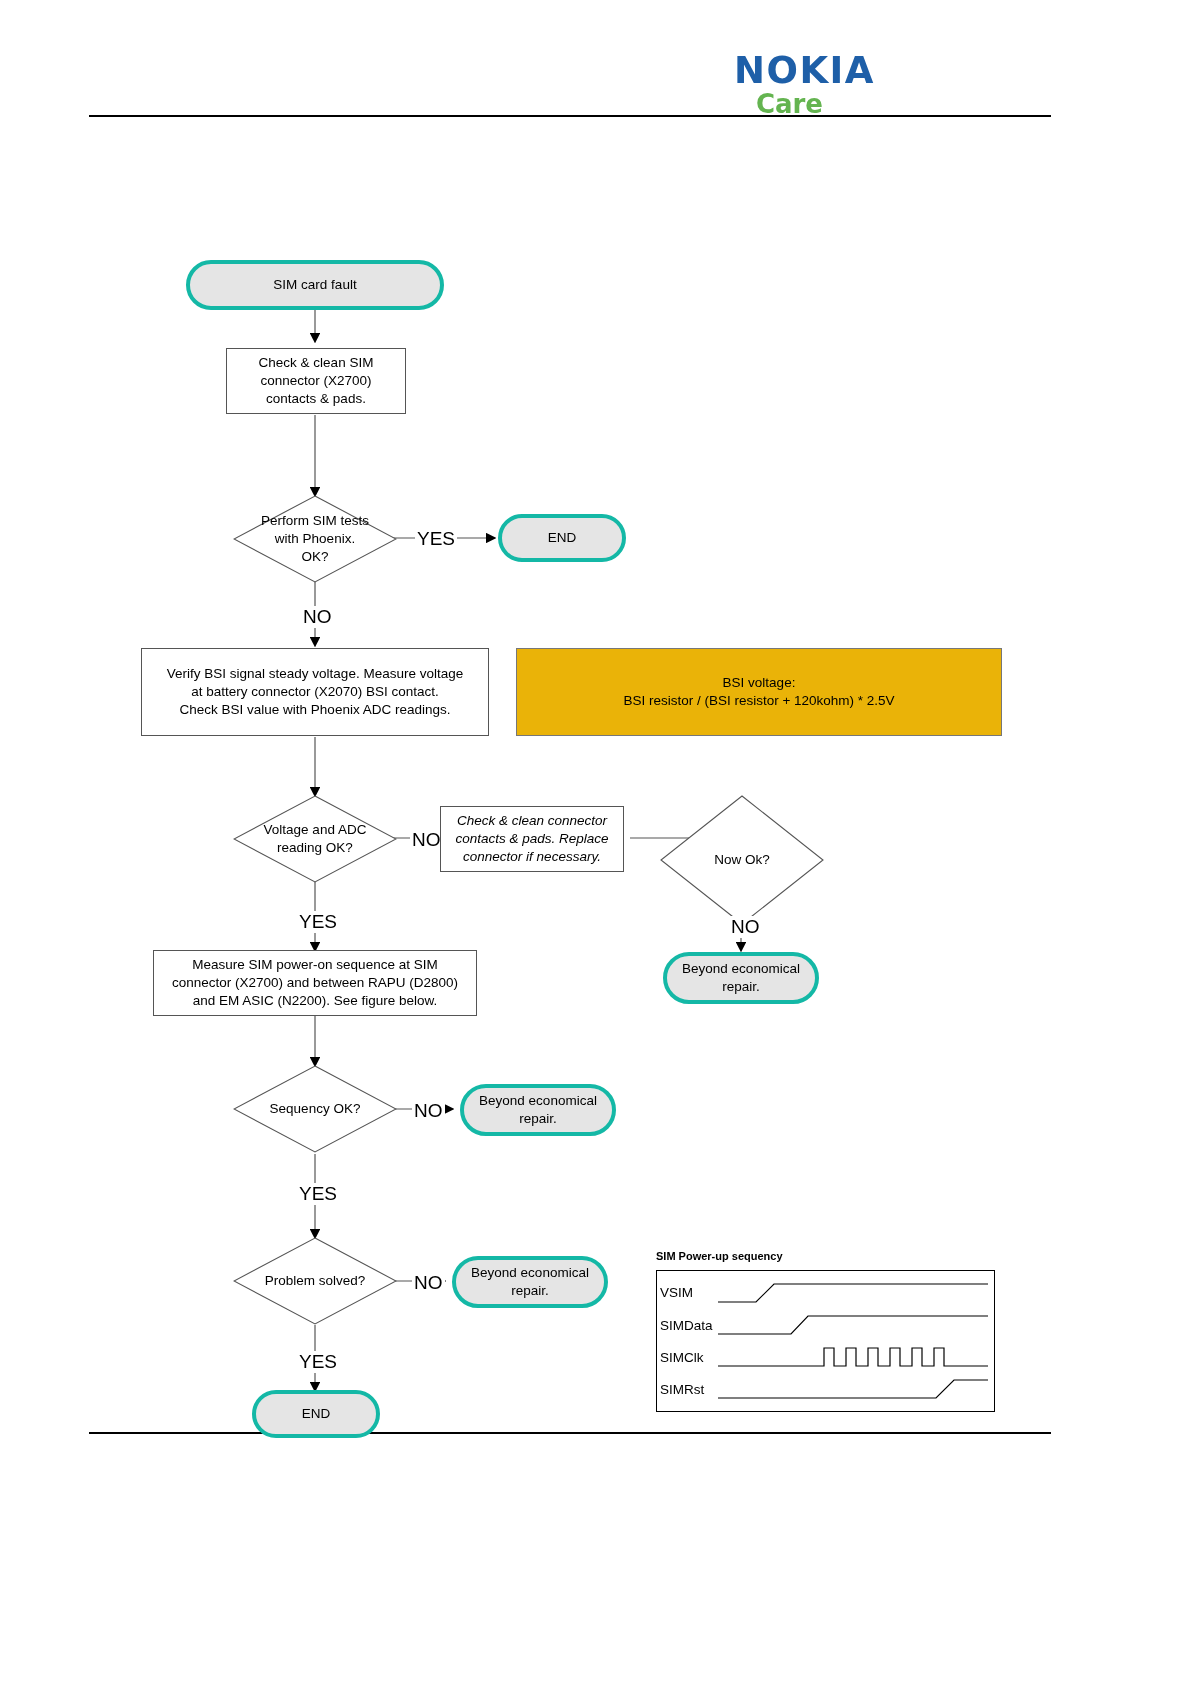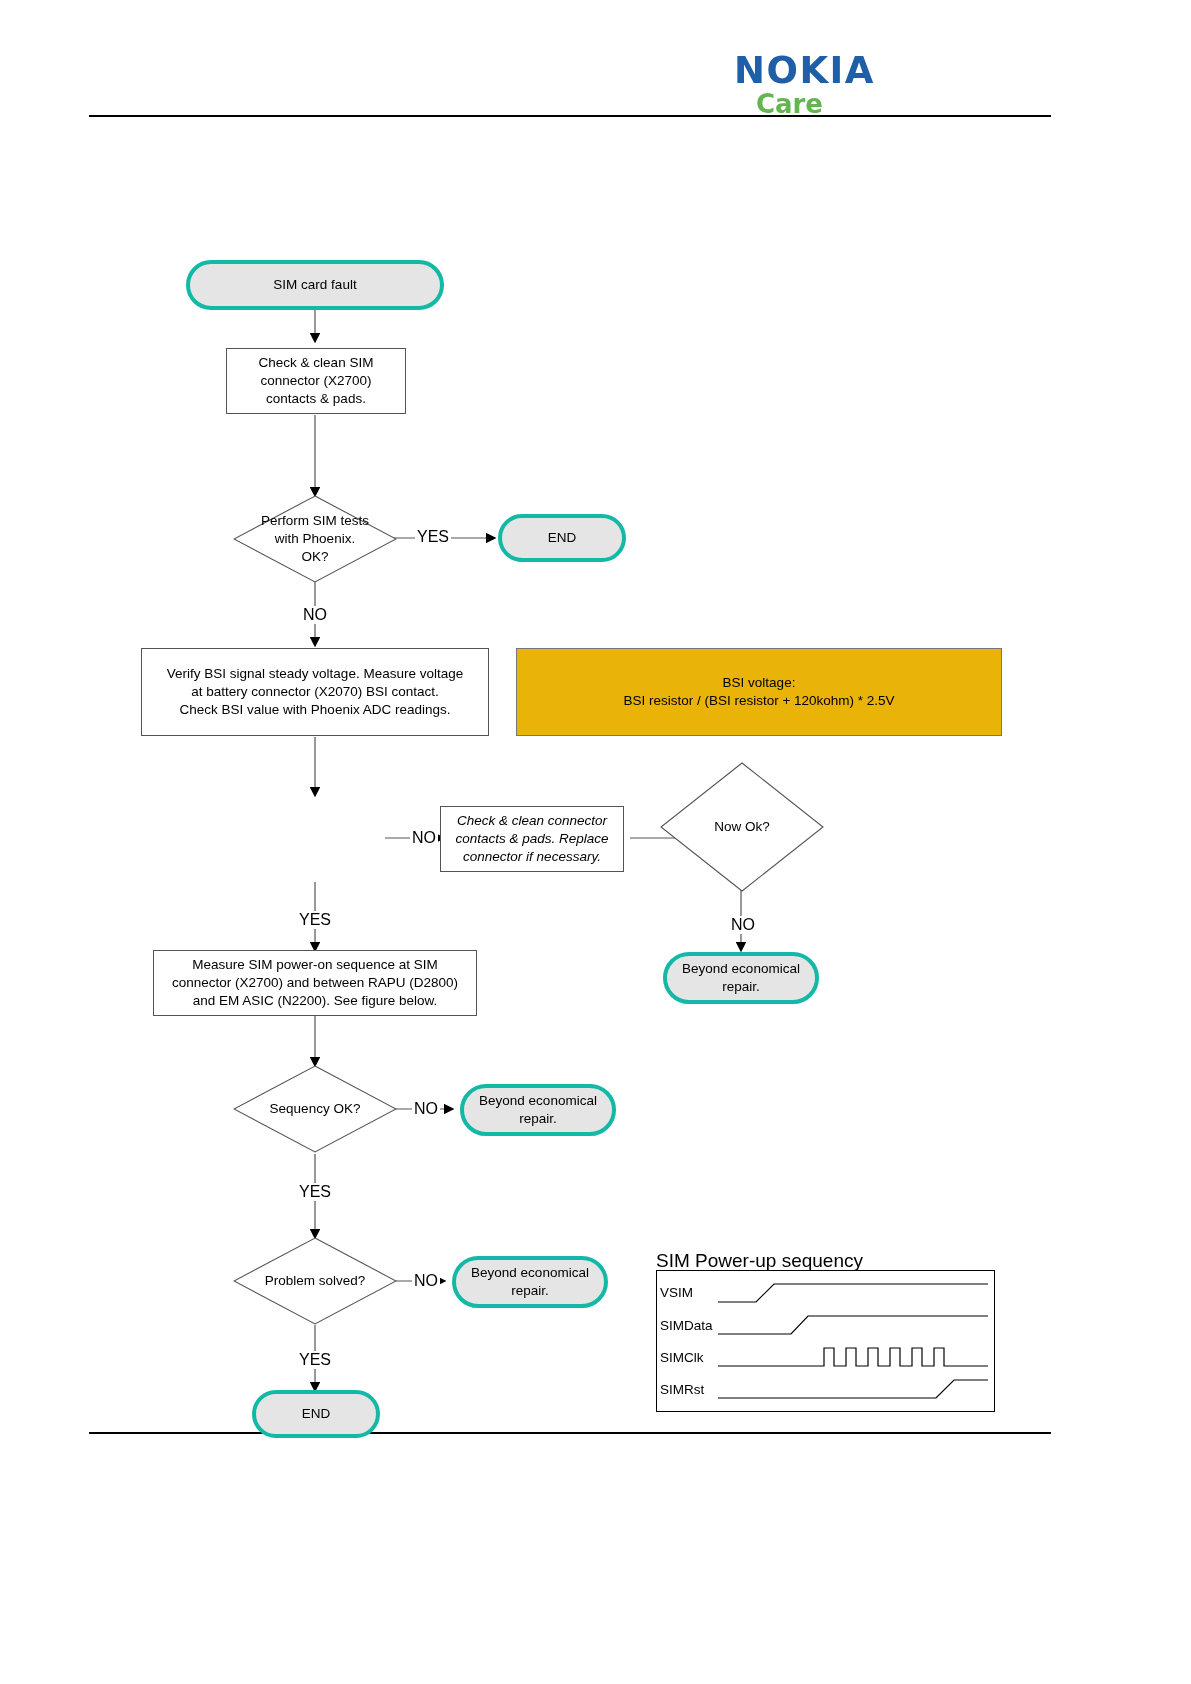--- a/index.html
+++ b/index.html
@@ -79,33 +79,34 @@
   .diamond-label{
     position:absolute;left:0;top:0;width:100%;height:100%;
     display:flex;align-items:center;justify-content:center;
     text-align:center;font-size:13.5px;line-height:1.35;
     pointer-events:none;
   }
 
   
   .edge-label{
     position:absolute;
-    font-size:16px;
+    font-size:19px;
     color:#000;
     background:#fff;
     padding:0 2px;
   }
 
   
   .wires{position:absolute;left:0;top:0;width:1191px;height:1684px;pointer-events:none;}
 
   
   .wave-title{
     position:absolute;left:656px;top:1250px;
-    font-size:19px;
+    font-size:11px;
+    font-weight:bold;
   }
   .wave-box{
     position:absolute;left:656px;top:1270px;
     width:337px;height:140px;
     border:1.5px solid #000;
     background:#fff;
   }
   .wave-label{
     position:absolute;
     font-size:13.5px;
@@ -202,32 +203,43 @@
     </span>
   </div>
 
   <div class="node note" style="left:516px;top:648px;width:486px;height:88px;">
     <span>
       <span>BSI voltage:</span><br>
       <span>BSI resistor / (BSI resistor + 120kohm) * 2.5V</span>
     </span>
   </div>
 
+  <div class="diamond-wrap" style="left:233px;top:795px;width:164px;height:88px;">
+    <svg width="164" height="88" viewBox="0 0 164 88">
+      <polygon points="82,1 163,44 82,87 1,44" fill="#fff" stroke="#555" stroke-width="1.1"></polygon>
+    </svg>
+    <div class="diamond-label">
+      <span>
+        <span>Voltage and ADC</span><br>
+        <span>reading OK?</span>
+      </span>
+    </div>
+  </div>
 
   <div class="edge-label" style="left:410px;top:829px;">NO</div>
 
   <div class="node process" style="left:440px;top:806px;width:184px;height:66px;font-style:italic;">
     <span>
       <span>Check &amp; clean connector</span><br>
       <span>contacts &amp; pads. Replace</span><br>
       <span>connector if necessary.</span>
     </span>
   </div>
 
-  <div class="diamond-wrap" style="left:660px;top:762px;width:164px;height:130px;">
+  <div class="diamond-wrap" style="left:660px;top:795px;width:164px;height:130px;">
     <svg width="164" height="130" viewBox="0 0 164 130">
       <polygon points="82,1 163,65 82,129 1,65" fill="#fff" stroke="#555" stroke-width="1.1"></polygon>
     </svg>
     <div class="diamond-label">
       <span>Now Ok?</span>
     </div>
   </div>
 
   <div class="edge-label" style="left:729px;top:916px;">NO</div>
 

